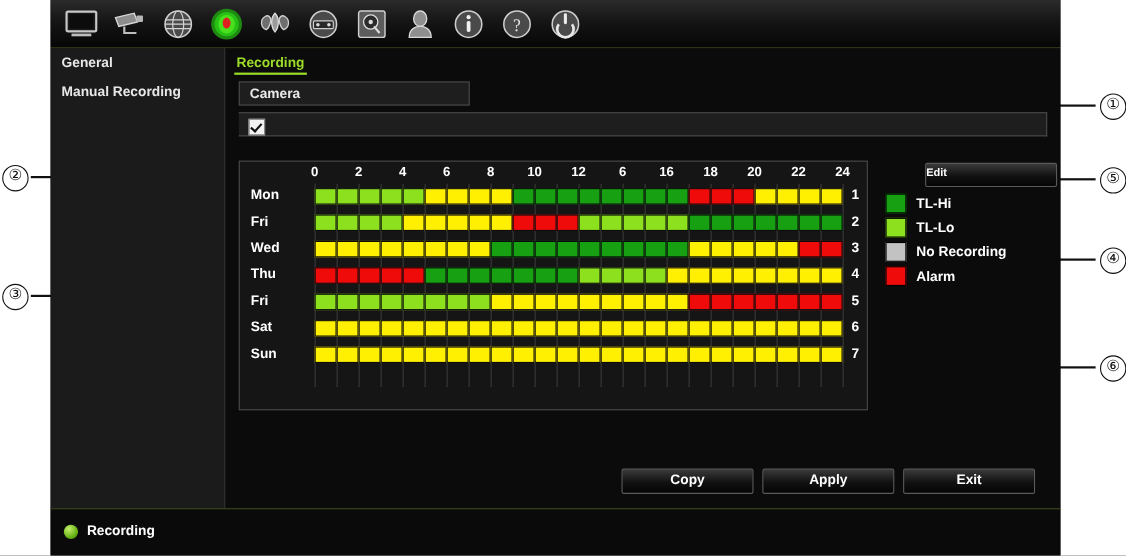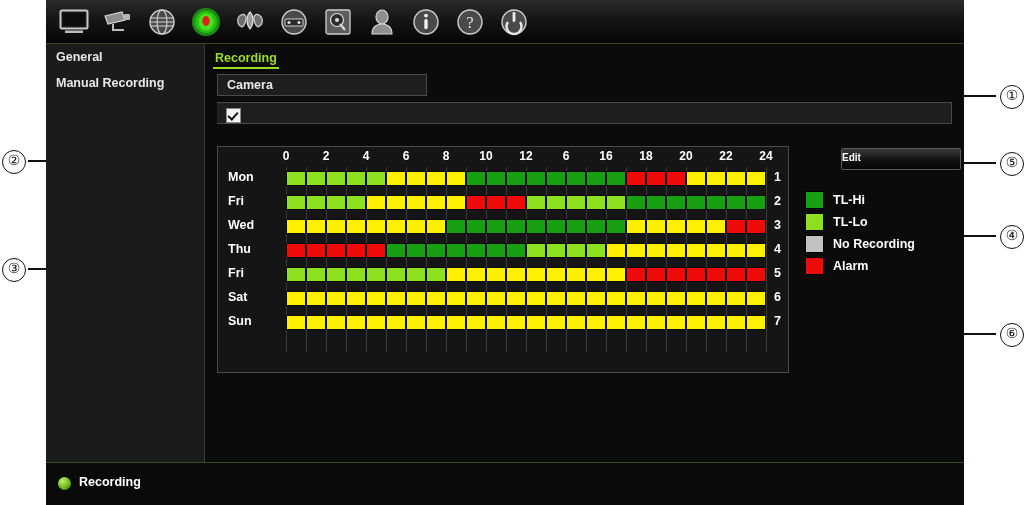--- a/index.html
+++ b/index.html
@@ -53,21 +53,21 @@
   .dayname{position:absolute;left:10px;top:3px;color:#fff;font-size:12.5px;font-weight:bold;}
   .track{position:absolute;left:68px;top:4px;width:480px;height:15px;}
   .seg{position:absolute;top:0;height:15px;border:1px solid #0c0c0c;box-sizing:border-box;}
   .daynum{position:absolute;left:556px;top:3px;color:#fff;font-size:12.5px;font-weight:bold;}
 
   
   .editbtn{position:absolute;left:600px;top:104px;width:118px;height:20px;
            background:linear-gradient(180deg,#3a3a3a 0%,#111 55%,#050505 100%);
            border:1px solid #5a5a5a;border-radius:2px;color:#fff;font-size:10px;font-weight:bold;
            line-height:18px;text-align:left;cursor:pointer;margin-left:36px;}
-  .legend{position:absolute;left:600px;top:145px;}
+  .legend{position:absolute;left:600px;top:130px;}
   .lg{display:flex;align-items:center;height:22px;}
   .swatch{width:17px;height:16px;border:1px solid #000;margin-right:9px;}
   .lgtext{color:#fff;font-size:12.5px;font-weight:bold;}
 
   
   .btns{position:absolute;left:360px;top:382px;width:390px;display:flex;gap:8px;}
   .btn{width:118px;height:21px;background:linear-gradient(180deg,#3a3a3a 0%,#111 55%,#050505 100%);
        border:1px solid #5a5a5a;border-radius:2px;color:#fff;font-size:12.5px;font-weight:bold;
        line-height:19px;text-align:center;cursor:pointer;}
 
@@ -482,19 +482,24 @@
         <div class="lg">
           <div class="swatch" style="background: rgb(194, 194, 194);"></div>
           <div class="lgtext">No Recording</div>
         </div>
         <div class="lg">
           <div class="swatch" style="background: rgb(240, 11, 11);"></div>
           <div class="lgtext">Alarm</div>
         </div>
       </div>
 
+    <div class="btns">
+      <div class="btn">Copy</div>
+      <div class="btn">Apply</div>
+      <div class="btn">Exit</div>
+    </div>
   </div>
 
   <div class="statusbar">
     <div class="stdot"></div>
     <div class="sttext">Recording</div>
   </div>
 </div>
 
 </body></html>

